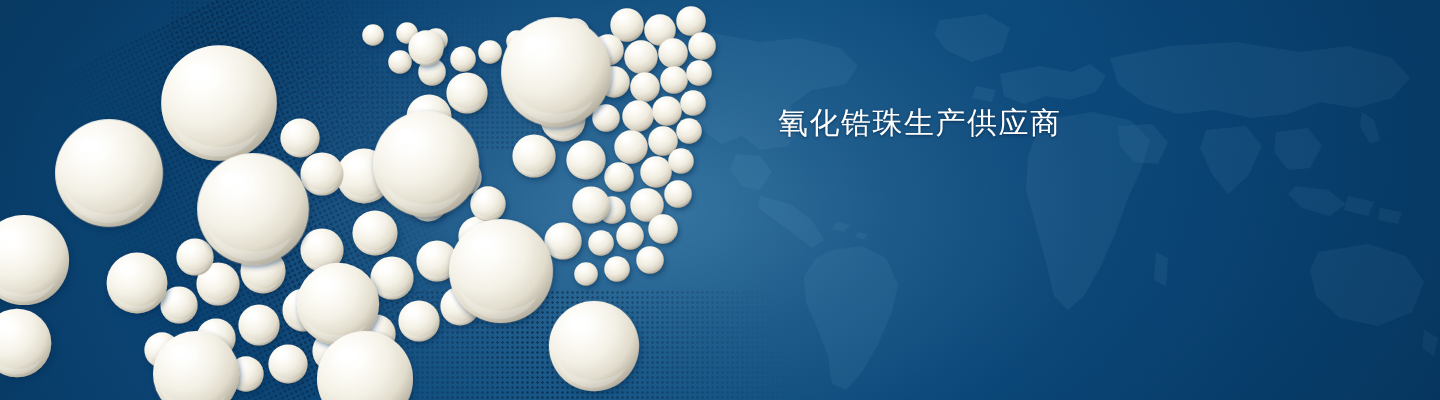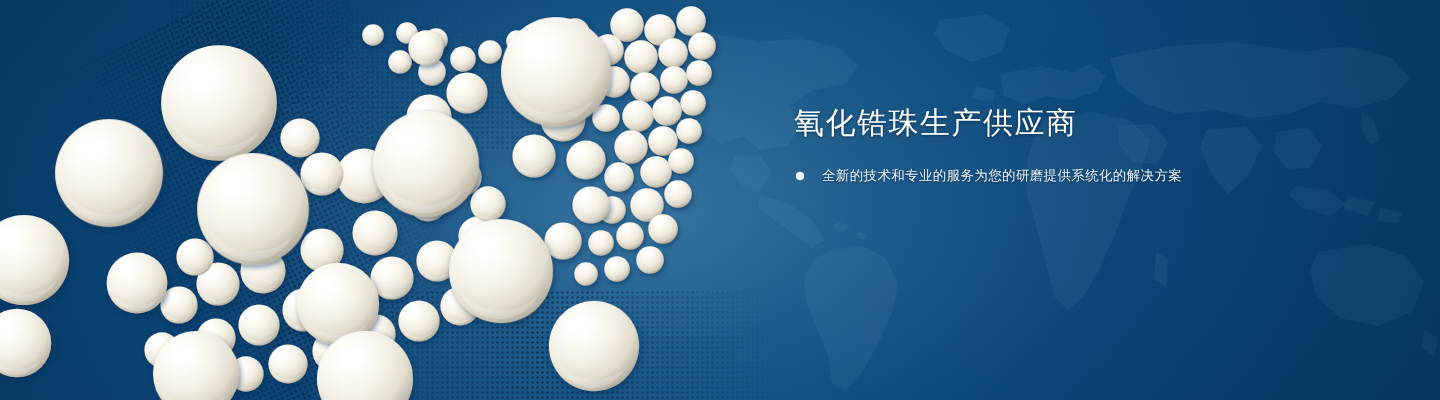--- a/index.html
+++ b/index.html
@@ -80,21 +80,21 @@
   #bead-photo {
     position:absolute;
     left:0; top:0; width:780px; height:400px;
     overflow:hidden;
   }
   #bead-photo svg { display:block; }
 
   
   #text-panel {
     position:absolute;
-    left:794px; top:104px;
+    left:778px; top:104px;
     width:560px;
   }
 
   #headline {
     font-size:30px;
     font-weight:400;
     color:#ffffff;
     letter-spacing:1.5px;
     line-height:38px;
     text-shadow:0 1px 3px rgba(0,20,45,0.55);
@@ -336,20 +336,16 @@
         </g>
       </g>
     </svg>
   </div>
 
   <div id="text-panel">
 
     <h1 id="headline">氧化锆珠生产供应商</h1>
 
     <ul id="bullet-list">
-      <li class="bullet-item">
-        <span class="bullet-dot"></span>
-        <span>全新的技术和专业的服务为您的研磨提供系统化的解决方案</span>
-      </li>
     </ul>
 
   </div>
 </div>
 
 </body></html>

